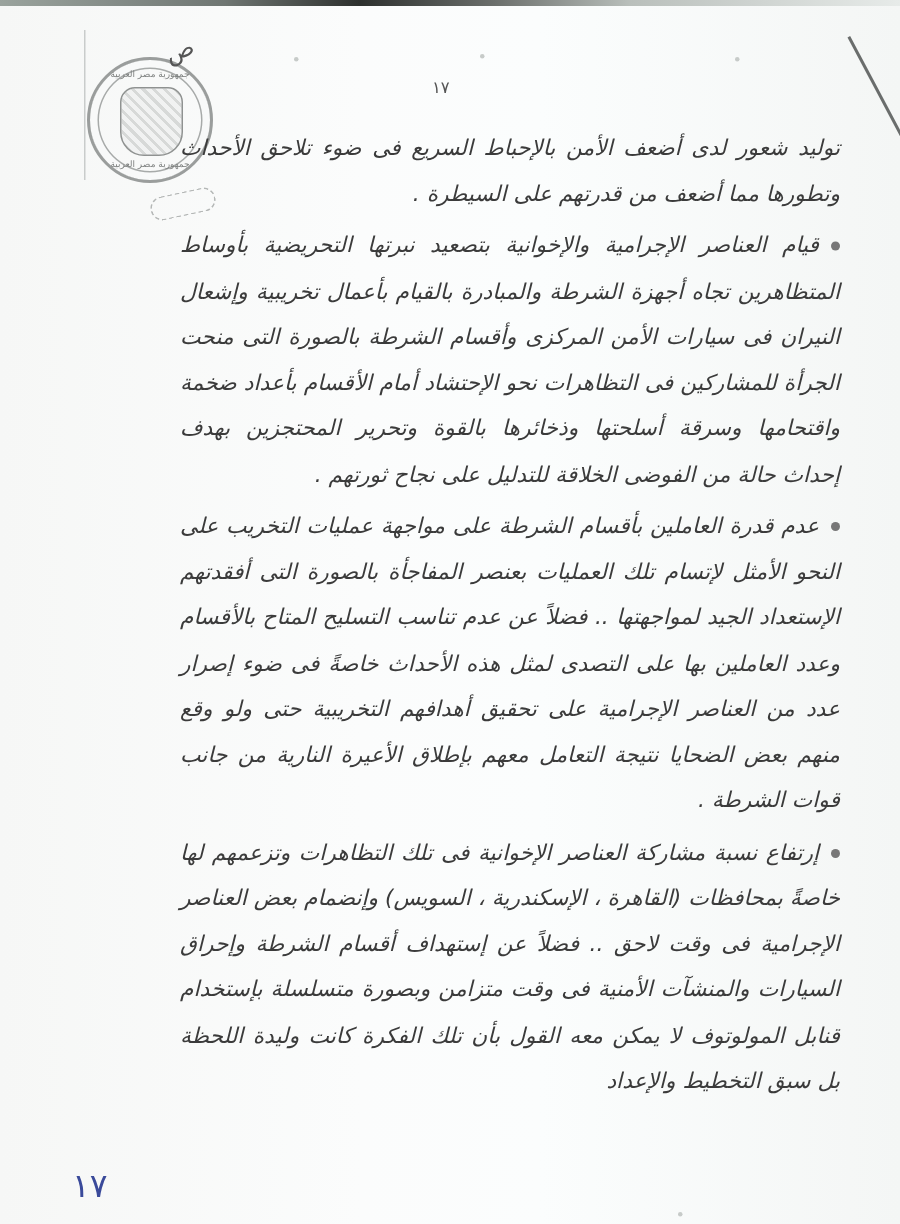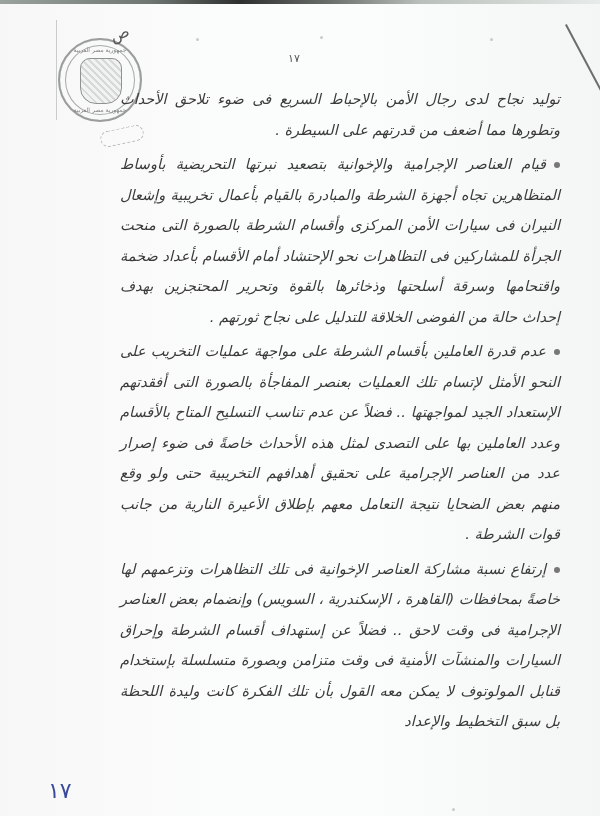--- a/index.html
+++ b/index.html
@@ -153,21 +153,21 @@
     <div class="stamp-eagle"></div>
     <div class="stamp-text bottom">جمهورية مصر العربية</div>
   </div>
   <div class="signature">ص</div>
   <div class="small-stamp"></div>
 
   <div class="page-number">١٧</div>
 
   <div class="body-text">
     <p class="para continuation">
-      <span>توليد نجاح لدى رجال الأمن بالإحباط السريع فى ضوء تلاحق</span>
+      <span>توليد شعور لدى أضعف الأمن بالإحباط السريع فى ضوء تلاحق</span>
       <span>الأحداث وتطورها مما أضعف من قدرتهم على السيطرة .</span>
     </p>
 
     <ul class="bullet-list">
       <li class="bullet-item">
         <span class="bullet-dot"></span><span>قيام العناصر الإجرامية والإخوانية بتصعيد نبرتها التحريضية بأوساط المتظاهرين تجاه أجهزة الشرطة والمبادرة بالقيام بأعمال تخريبية وإشعال النيران فى سيارات الأمن المركزى وأقسام الشرطة بالصورة التى منحت الجرأة للمشاركين فى التظاهرات نحو الإحتشاد أمام الأقسام بأعداد ضخمة واقتحامها وسرقة أسلحتها وذخائرها بالقوة وتحرير المحتجزين بهدف إحداث حالة من الفوضى الخلاقة للتدليل على نجاح ثورتهم .</span>
       </li>
       <li class="bullet-item">
         <span class="bullet-dot"></span><span>عدم قدرة العاملين بأقسام الشرطة على مواجهة عمليات التخريب على النحو الأمثل لإتسام تلك العمليات بعنصر المفاجأة بالصورة التى أفقدتهم الإستعداد الجيد لمواجهتها .. فضلاً عن عدم تناسب التسليح المتاح بالأقسام وعدد العاملين بها على التصدى لمثل هذه الأحداث خاصةً فى ضوء إصرار عدد من العناصر الإجرامية على تحقيق أهدافهم التخريبية حتى ولو وقع منهم بعض الضحايا نتيجة التعامل معهم بإطلاق الأعيرة النارية من جانب قوات الشرطة .</span>
       </li>

